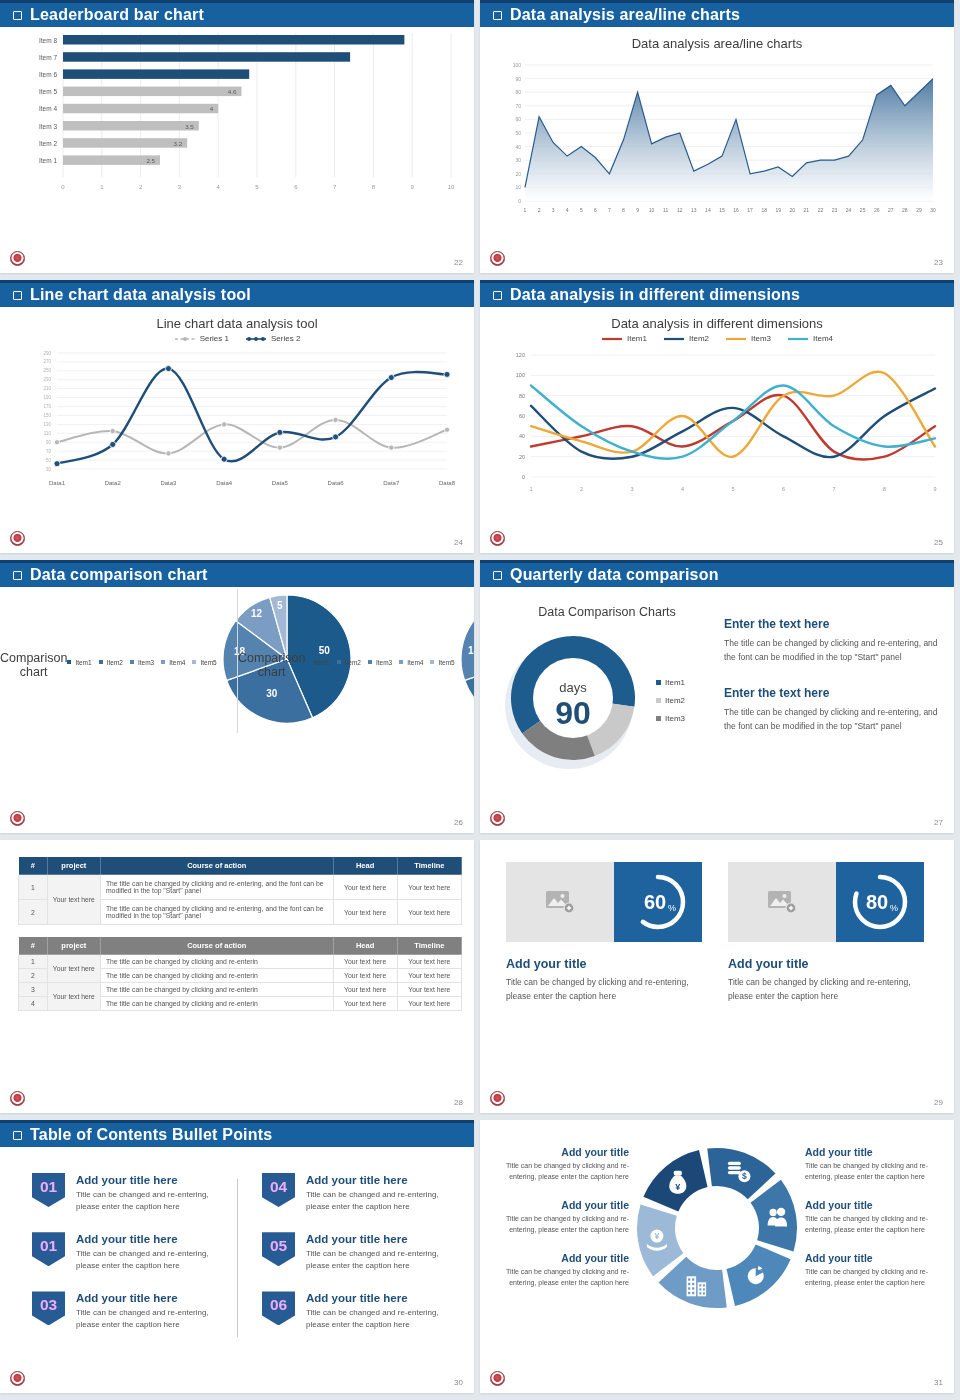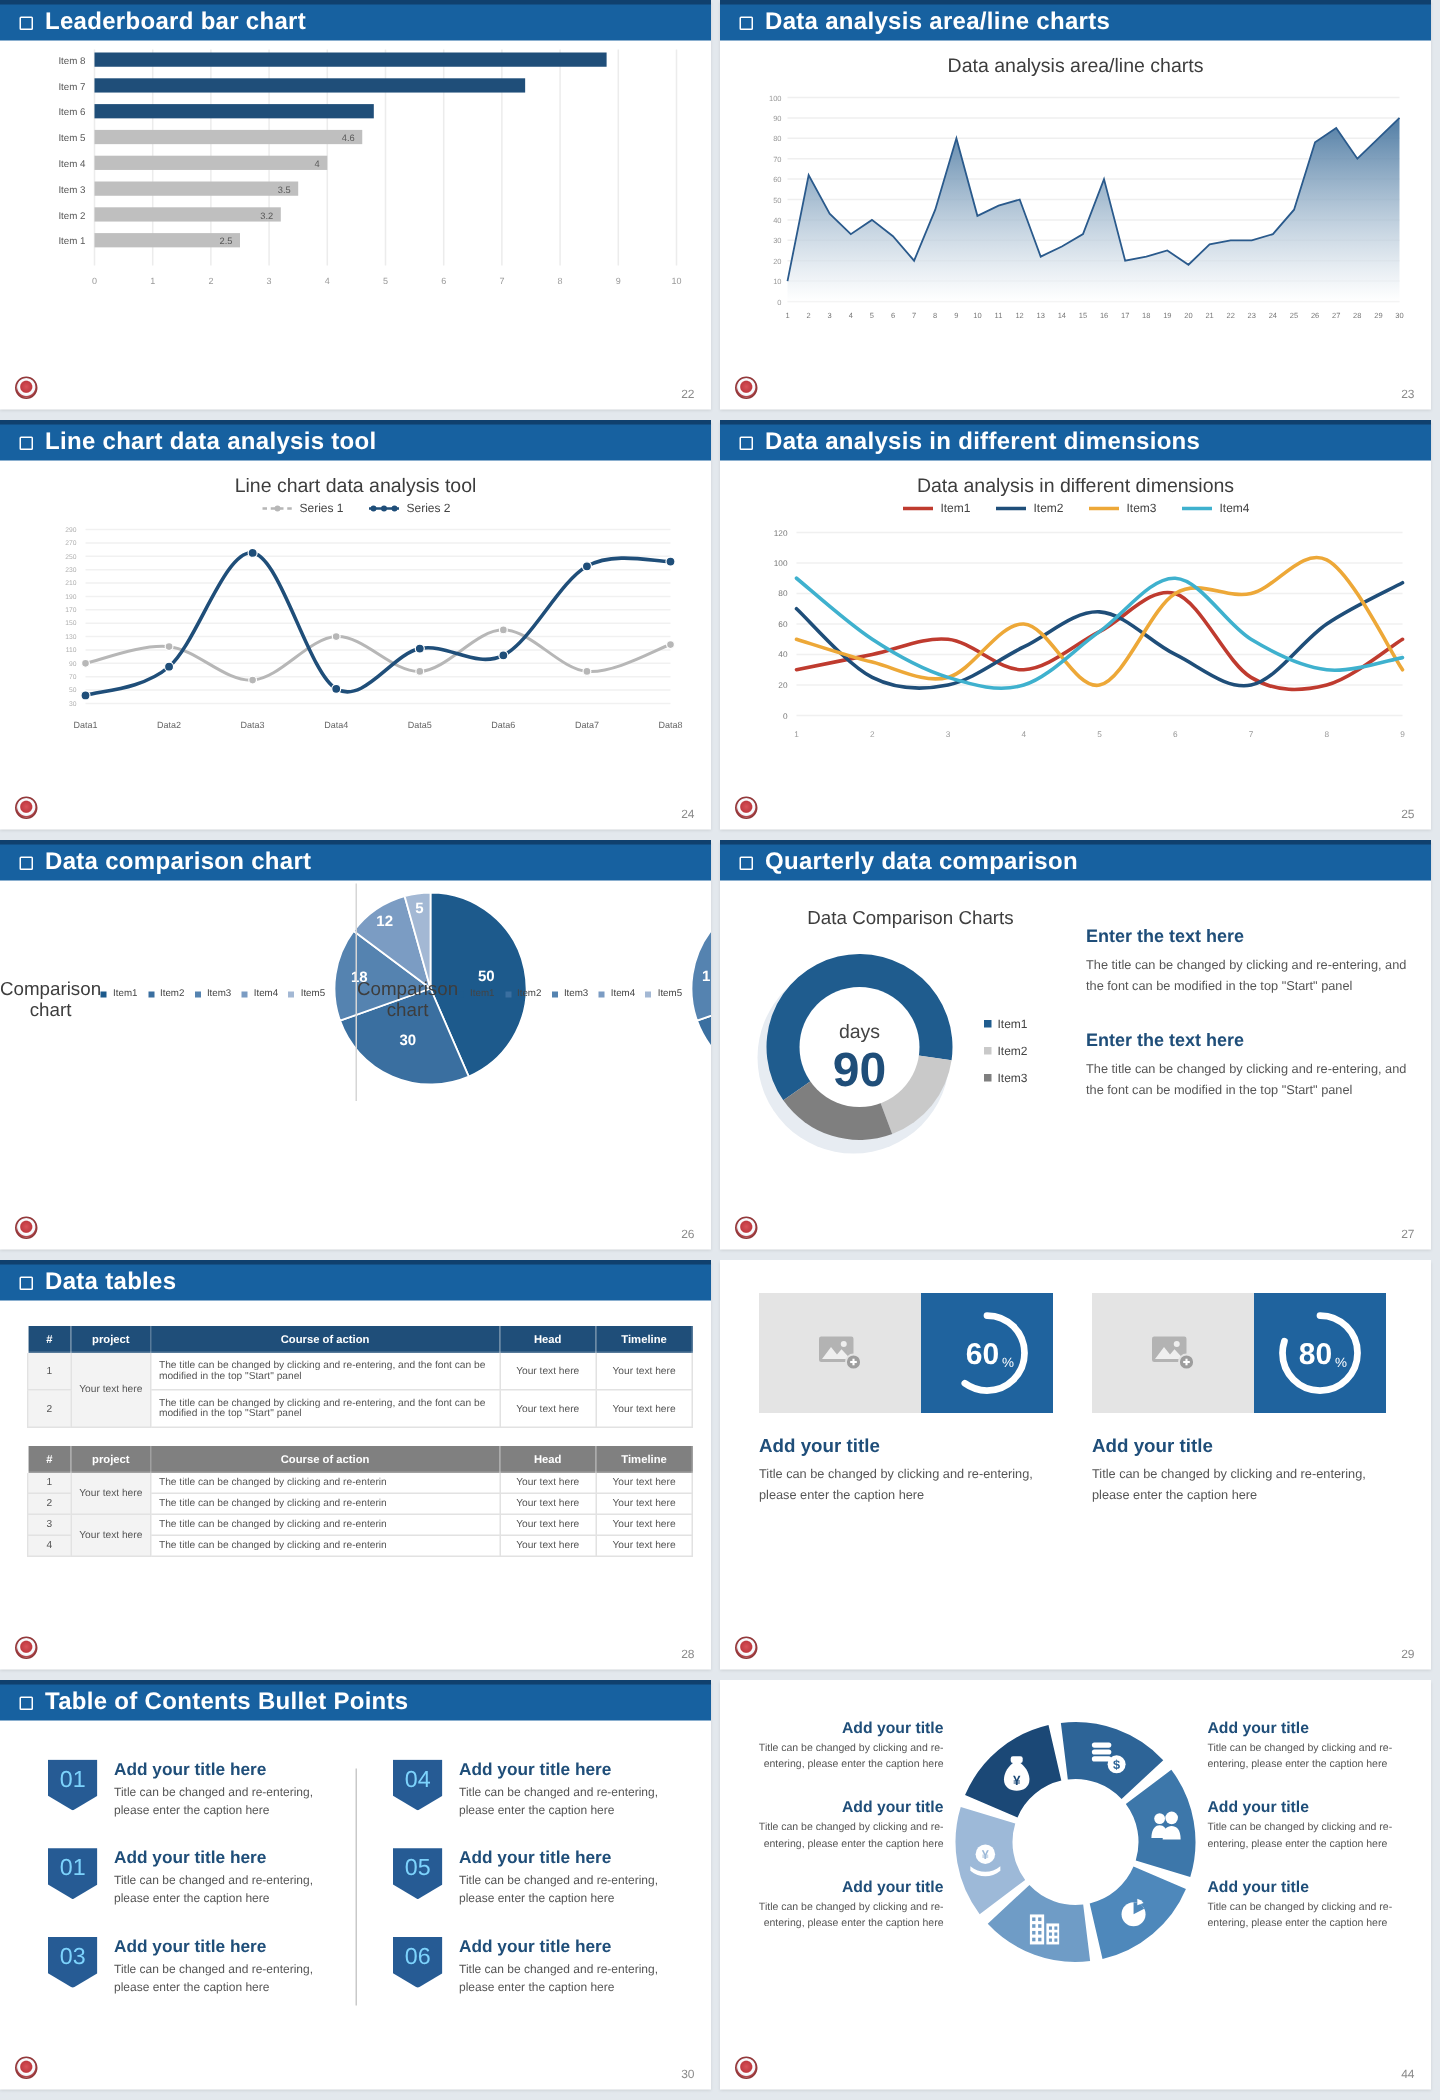--- a/index.html
+++ b/index.html
@@ -49,21 +49,21 @@
   .card-top{display:flex;height:80px;}
   .card-img{flex:1.18;background:#e4e4e4;display:flex;align-items:center;justify-content:center;}
   .card-pct{width:88px;background:#1f639e;display:flex;align-items:center;justify-content:center;}
   .card-title{font-size:12.5px;font-weight:bold;color:#1f4e79;margin:15px 0 5px;}
   .card-cap{font-size:8.5px;color:#555;line-height:1.6;}
   
   .toc{display:grid;grid-template-columns:1fr 1fr;column-gap:42px;row-gap:20px;padding:26px 24px 0 32px;position:relative;}
   .toc-div{position:absolute;left:50%;top:32px;height:158px;width:1px;background:#c9c9c9;}
   .toc-item{display:flex;gap:11px;}
   .badge{flex:0 0 33px;height:34px;background:#265b94;clip-path:polygon(0 0,100% 0,100% 71%,50% 100%,0 71%);
-         color:#7dd3fc;font-weight:normal;font-size:15.5px;display:flex;align-items:center;justify-content:center;
+         color:#f0abfc;font-weight:bold;font-size:15.5px;display:flex;align-items:center;justify-content:center;
          padding-bottom:7px;box-sizing:border-box;}
   .toc-tt{font-size:11.5px;font-weight:bold;color:#1f4e79;margin:1px 0 3px;}
   .toc-cc{font-size:8px;color:#555;line-height:1.45;}
   
   .risk{display:flex;padding:12px 8px 0 8px;}
   .r-col{width:152px;display:flex;flex-direction:column;gap:17px;padding-top:14px;}
   .r-block.right-align{text-align:right;}
   .r-tt{font-size:10.5px;font-weight:bold;color:#1f4e79;margin-bottom:3px;}
   .r-cc{font-size:7px;color:#555;line-height:1.5;}
   .r-center{width:176px;display:flex;align-items:flex-start;justify-content:center;padding-top:8px;}
@@ -499,24 +499,20 @@
         </div>
       </div>
     </div>
     <div class="logo"></div>
     <div class="pg">27</div>
   </div>
     </div>
 
   <div class="cell">
       <div class="slide">
-    <div class="shead">
-      <span class="sq"></span>
-      <span class="stitle">Data tables</span>
-    </div>
     <div class="tables">
       <div id="t1">
             <table class="dtable tall">
               <colgroup>
                 <col style="width: 6.5%;">
                 <col style="width: 12%;">
                 <col style="width: 52.5%;">
                 <col style="width: 14.5%;">
                 <col style="width: 14.5%;">
               </colgroup>
@@ -793,17 +789,17 @@
           <div class="r-tt">Add your title</div>
           <div class="r-cc">Title can be changed by clicking and re-entering, please enter the caption here</div>
         </div>
         <div class="r-block">
           <div class="r-tt">Add your title</div>
           <div class="r-cc">Title can be changed by clicking and re-entering, please enter the caption here</div>
         </div>
       </div>
     </div>
     <div class="logo"></div>
-    <div class="pg">44</div>
+    <div class="pg">31</div>
   </div>
     </div>
 
 </div>
 
 </body></html>

